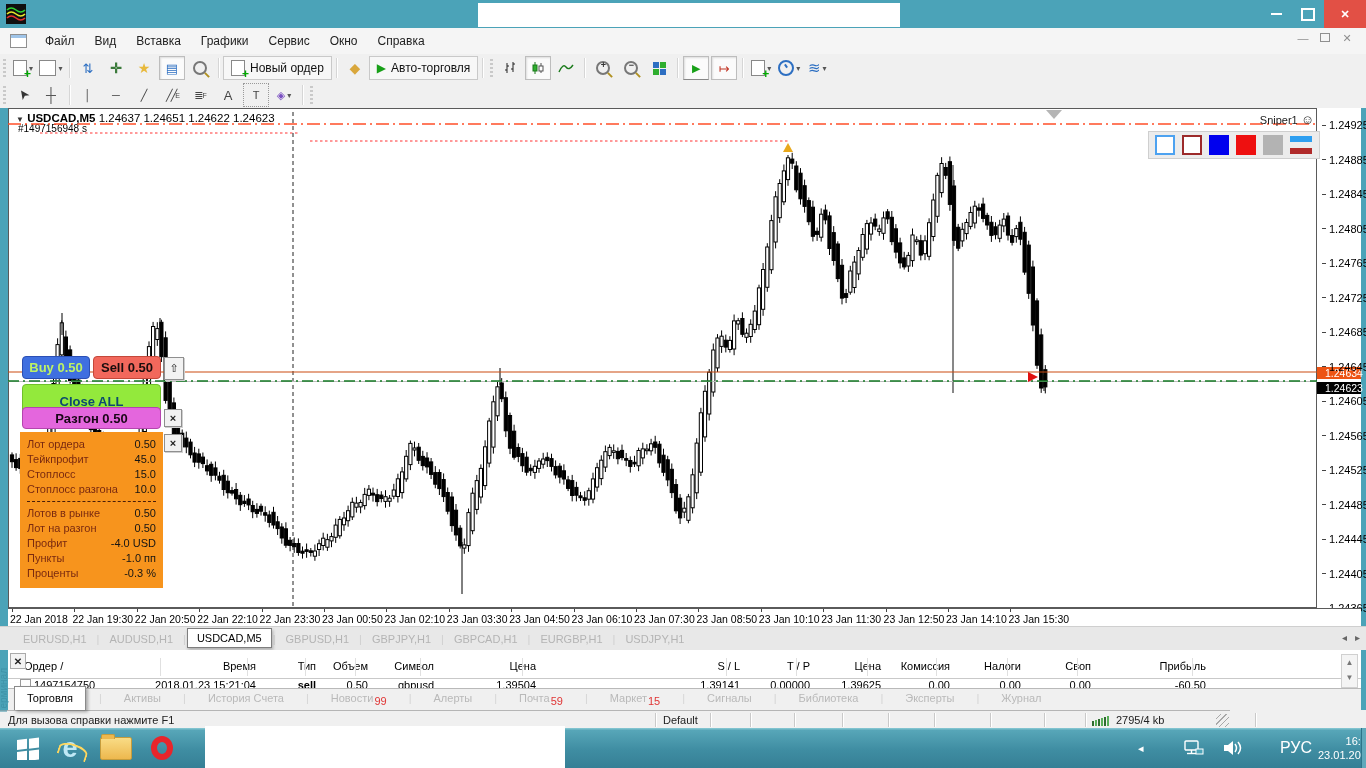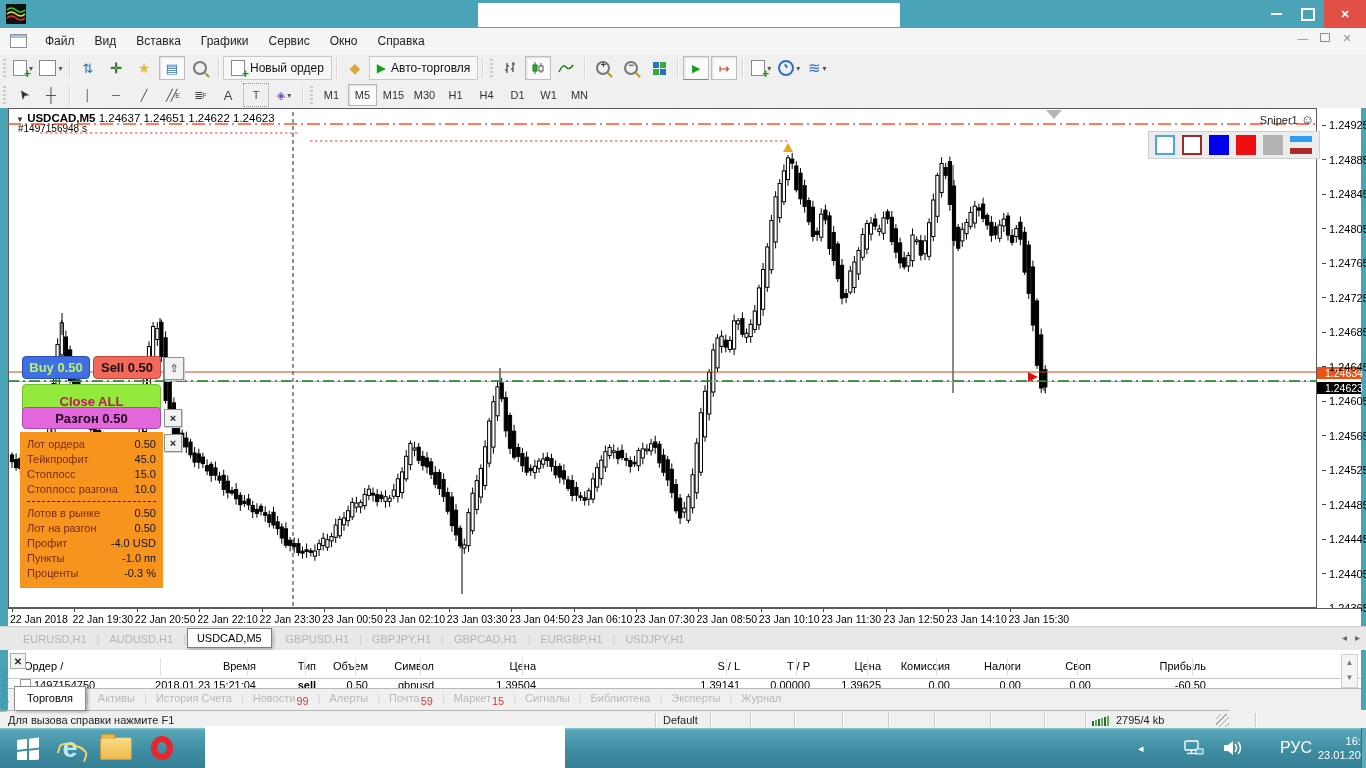--- a/index.html
+++ b/index.html
@@ -65,40 +65,40 @@
   
   .tabstrip{left:0;top:626px;width:1366px;height:24px;background:#e8e8e8;border-top:1px solid #cfcfcf;display:flex;align-items:center;padding-left:14px;box-sizing:border-box;}
   .ctab{color:#b4b4b4;padding:3px 9px;white-space:nowrap;}
   .ctab.active{background:#fff;color:#000;border:1px solid #7e7e7e;position:relative;top:-1px;box-shadow:1px 2px 3px rgba(0,0,0,.25);}
   .ctab-sep{color:#cfcfcf;padding:0 1px;}
   .tab-scroll{position:absolute;right:6px;top:632px;display:flex;gap:8px;color:#666;font-size:10px;}
   
   .tp-btn{position:absolute;font-weight:bold;font-size:13px;display:flex;align-items:center;justify-content:center;border-radius:4px;box-sizing:border-box;z-index:8;}
   .tp-buy{left:22px;top:356px;width:68px;height:23px;background:#3F6FE0;border:1px solid #2b4fb4;color:#bef264;}
   .tp-sell{left:93px;top:356px;width:68px;height:23px;background:#F2685C;border:1px solid #c4483a;color:#1a0d0d;}
-  .tp-close{left:22px;top:384px;width:139px;height:34px;background:#93E93C;border:1px solid #6fc02b;color:#be185d;}
+  .tp-close{left:22px;top:384px;width:139px;height:34px;background:#93E93C;border:1px solid #6fc02b;color:#0c4a6e;}
   .tp-razgon{left:22px;top:407px;width:139px;height:22px;background:#E466DD;border:1px solid #b544ae;color:#1a0618;}
   .sq-btn{position:absolute;background:#f2f2f2;border:1px solid #8f8f8f;box-shadow:1px 1px 0 #cfcfcf;display:flex;align-items:center;justify-content:center;font-size:11px;color:#222;z-index:8;}
   .tp-stats{position:absolute;left:20px;top:432px;width:143px;background:#F7941D;padding:5px 7px 7px 7px;box-sizing:border-box;z-index:7;font-size:11px;}
   .tp-row{display:flex;justify-content:space-between;line-height:15px;}
   .tp-row .lbl{color:#7a2a10;}
   .tp-row .val{color:#141414;}
   .tp-sepline{border-top:1px dashed #4a1d08;margin:4px 0;}
   
   .terminal{left:8px;top:650px;width:1353px;height:60px;background:#fff;overflow:hidden;}
   .term-close{left:10px;top:653px;width:14px;height:14px;background:#f3f3f3;border:1px solid #aaa;font-size:10px;font-weight:bold;display:flex;align-items:center;justify-content:center;color:#222;z-index:9;}
   .term-side{left:-2px;top:668px;color:#3f93a8;font-size:10px;writing-mode:vertical-rl;transform:rotate(180deg);z-index:9;}
   .thead{position:absolute;left:0;top:6px;width:1353px;height:22px;border-bottom:1px solid #c9c9c9;}
   .thcell{position:absolute;top:4px;color:#000;}
   .tcolsep{position:absolute;top:2px;width:1px;height:18px;background:#e0e0e0;}
   .trow{position:absolute;left:0;top:28px;width:1353px;height:16px;color:#000;}
   .trcell{position:absolute;top:1px;}
   .rowdoc{position:absolute;left:12px;top:1px;width:9px;height:11px;background:#fdfdfd;border:1px solid #999;}
   .vscroll{position:absolute;right:3px;top:4px;width:15px;height:32px;border:1px solid #d0d0d0;background:#f4f4f4;font-size:8px;color:#777;text-align:center;line-height:15px;}
-  .term-tabs{left:8px;top:688px;width:1353px;height:22px;background:#f0f0f0;border-top:1px solid #b9b9b9;display:flex;align-items:flex-start;padding-left:6px;box-sizing:border-box;z-index:8;}
+  .term-tabs{left:8px;top:688px;width:1353px;height:22px;background:#f0f0f0;border-top:1px solid #b9b9b9;display:flex;align-items:flex-start;padding-left:6px;box-sizing:border-box;z-index:8;gap:13px;}
   .ttab{color:#b9b9b9;padding:3px 9px;white-space:nowrap;position:relative;}
   .ttab.active{background:#fff;color:#000;border:1px solid #8a8a8a;border-bottom:none;top:-3px;padding:5px 12px 6px 12px;box-shadow:2px 2px 3px rgba(0,0,0,.3);z-index:9;}
   .ttab .badge{color:#e03535;font-size:11px;position:relative;top:3px;margin-left:1px;}
   .ttab-sep{color:#d5d5d5;padding:3px 0;}
   
   .statusbar{left:0;top:710px;width:1230px;height:18px;background:#f0f0f0;border-top:1px solid #b5b5b5;color:#222;}
   .scell-sep{position:absolute;top:2px;width:1px;height:14px;background:#c9c9c9;box-shadow:1px 0 0 #fff;}
   .grip{position:absolute;right:1px;top:3px;width:13px;height:13px;background:repeating-linear-gradient(135deg,transparent 0 3px,#a8a8a8 3px 4px);}
   
   .taskbar{left:0;top:728px;width:1366px;height:40px;background:linear-gradient(180deg,#8ccbd6 0,#57a6b8 6%,#3f8da2 55%,#357f95 100%);}
@@ -246,31 +246,20 @@
     <span class="tbtn">│</span>
     <span class="tbtn">─</span>
     <span class="tbtn">╱</span>
     <span class="tbtn" style="letter-spacing:-2px">╱╱<sub style="font-size:7px">E</sub></span>
     <span class="tbtn" style="letter-spacing:-1px">≣<sub style="font-size:7px">F</sub></span>
     <span class="tbtn" style="font-size:13px">A</span>
     <span class="tbtn" style="border:1px dotted #999;font-size:11px">T</span>
     <span class="tbtn dd" style="color:#7a4fc2">◈</span>
     <span class="tsep"></span>
       <span class="thandle"></span>
-    <span id="tf-block" style="display:flex">
-        <span class="tf">M1</span>
-        <span class="tf active">M5</span>
-        <span class="tf">M15</span>
-        <span class="tf">M30</span>
-        <span class="tf">H1</span>
-        <span class="tf">H4</span>
-        <span class="tf">D1</span>
-        <span class="tf">W1</span>
-        <span class="tf">MN</span>
-      </span>
   </div>
 
   <div class="abs sidebarL"></div>
   <div class="abs sidebarR"></div>
   <div class="abs plot"></div>
   <div id="chart-svg-holder" class="abs" style="left:8px;top:108px;width:1309px;height:500px;z-index:2"><svg width="1309" height="500" viewBox="8 108 1309 500" xmlns="http://www.w3.org/2000/svg">
         <line x1="8" y1="124" x2="1317" y2="124" stroke="#ff4f28" stroke-width="1.4" stroke-dasharray="13 4 2 4"></line>
         <line x1="40" y1="133" x2="300" y2="133" stroke="#ff3333" stroke-width="1" stroke-dasharray="2.5 2.5"></line>
         <line x1="310" y1="141" x2="788" y2="141" stroke="#ff3333" stroke-width="1" stroke-dasharray="2.5 2.5"></line>
         <line x1="293" y1="112" x2="293" y2="606" stroke="#222" stroke-width="1" stroke-dasharray="4 3"></line>

